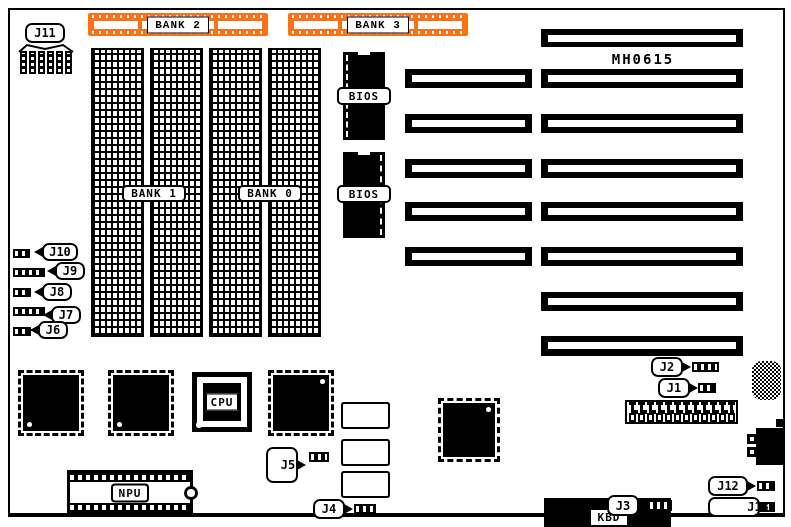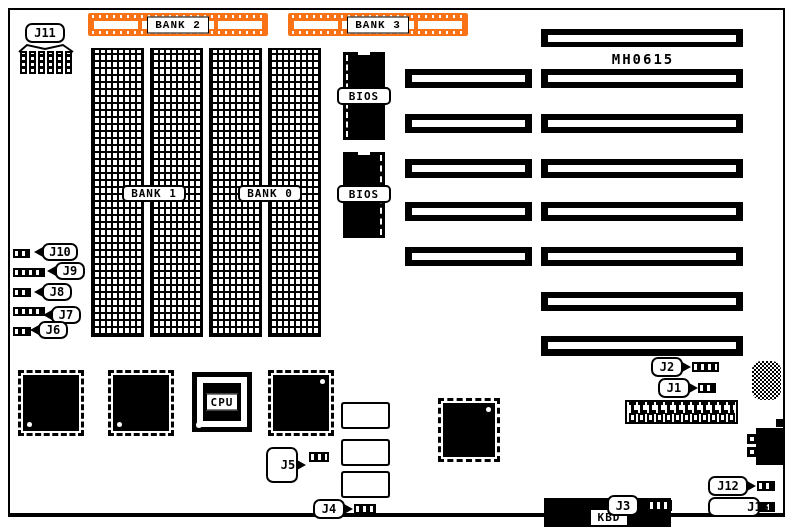--- a/index.html
+++ b/index.html
@@ -240,20 +240,26 @@
 
   <div class="abs callout tail-r" style="left:266px;top:447px;width:32px;height:36px;padding-left:12px;">
     <span>J5</span>
   </div>
   <div class="abs pins" style="left:309px;top:452px;width:20px;height:10px;"></div>
   <div class="abs callout tail-r" style="left:313px;top:499px;width:32px;height:20px;">
     <span>J4</span>
   </div>
   <div class="abs pins" style="left:354px;top:504px;width:22px;height:10px;"></div>
 
+  <div class="abs npu" style="left:67px;top:470px;width:126px;height:45px;">
+    <span class="strip top"></span>
+    <span class="strip bot"></span>
+    <span class="notch"></span>
+    <span class="lbl">NPU</span>
+  </div>
 
   <div class="abs pinrow" style="left:625px;top:400px;width:113px;height:24px;">
     <span class="pcell">
         <span class="pin"></span>
         <span class="sq"></span>
       </span>
     <span class="pcell">
         <span class="pin"></span>
         <span class="sq"></span>
       </span>

